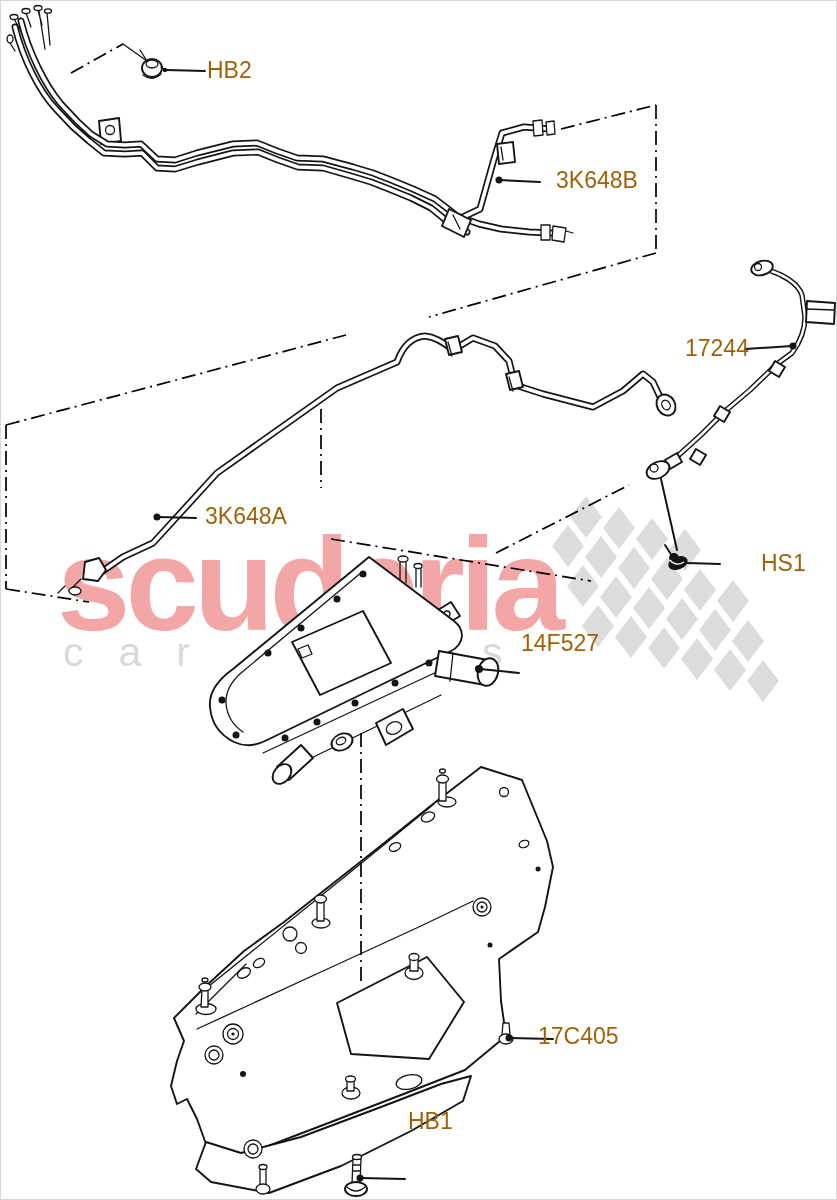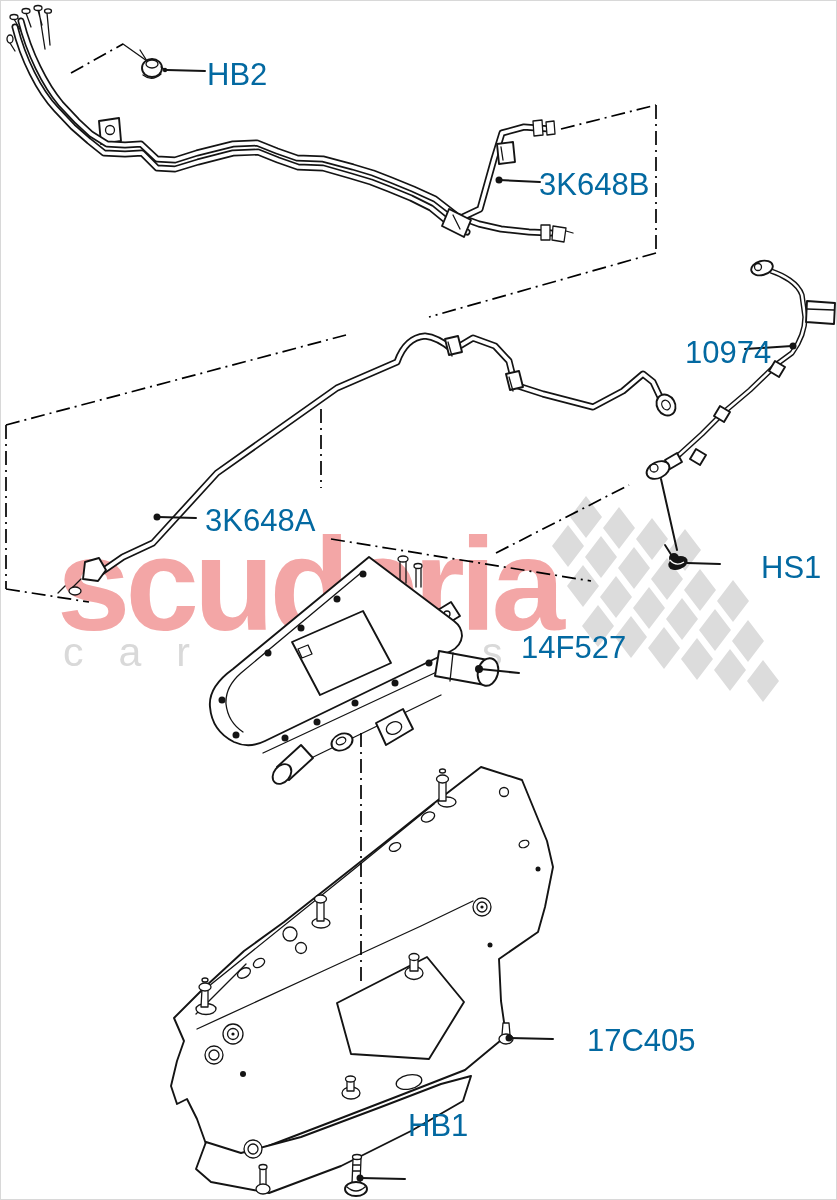--- a/index.html
+++ b/index.html
@@ -11,21 +11,21 @@
   .wm-brand{
     position:absolute;left:56px;top:518px;font-size:132px;font-weight:bold;
     letter-spacing:-5px;color:#f3a6a6;line-height:1;white-space:nowrap;user-select:none;
   }
   .wm-tagline{
     position:absolute;left:62px;top:631px;font-size:41px;font-weight:400;
     letter-spacing:35px;color:#d9d9d9;line-height:1;white-space:nowrap;user-select:none;
   }
   svg.art{position:absolute;left:0;top:0;}
   .part-label{
-    position:absolute;color:#0369a1;font-size:31px;line-height:1;white-space:nowrap;
+    position:absolute;color:#a16207;font-size:23px;line-height:1;white-space:nowrap;
     cursor:pointer;
   }
   
   .ln{fill:none;stroke:#141414;stroke-width:1.9;stroke-linejoin:round;stroke-linecap:round;}
   .ln2{fill:none;stroke:#141414;stroke-width:1.3;stroke-linejoin:round;stroke-linecap:round;}
   .wfill{fill:#ffffff;}
   .blk{fill:#141414;stroke:none;}
   .to{fill:none;stroke:#141414;stroke-width:7;stroke-linejoin:round;stroke-linecap:round;}
   .ti{fill:none;stroke:#ffffff;stroke-width:3.6;stroke-linejoin:round;stroke-linecap:round;}
   .co{fill:none;stroke:#141414;stroke-width:5.4;stroke-linejoin:round;stroke-linecap:round;}
@@ -252,21 +252,21 @@
           <circle cx="792" cy="345" r="3.5"></circle>
         <circle cx="156" cy="516" r="3.5"></circle>
           <circle cx="478" cy="668" r="4"></circle>
         <circle cx="508" cy="1037" r="3.5"></circle>
           <circle cx="359" cy="1177" r="3.5"></circle>
       </g>
     </g>
   </svg>
 
   <div class="part-label" style="left:206px;top:58px">HB2</div>
-  <div class="part-label" style="left:538px;top:168px">3K648B</div>
-  <div class="part-label" style="left:684px;top:336px">10974</div>
+  <div class="part-label" style="left:555px;top:168px">3K648B</div>
+  <div class="part-label" style="left:684px;top:336px">17244</div>
   <div class="part-label" style="left:204px;top:504px">3K648A</div>
   <div class="part-label" style="left:760px;top:551px">HS1</div>
   <div class="part-label" style="left:520px;top:631px">14F527</div>
-  <div class="part-label" style="left:586px;top:1024px">17C405</div>
+  <div class="part-label" style="left:537px;top:1024px">17C405</div>
   <div class="part-label" style="left:407px;top:1109px">HB1</div>
 
 </div>
 
 </body></html>

